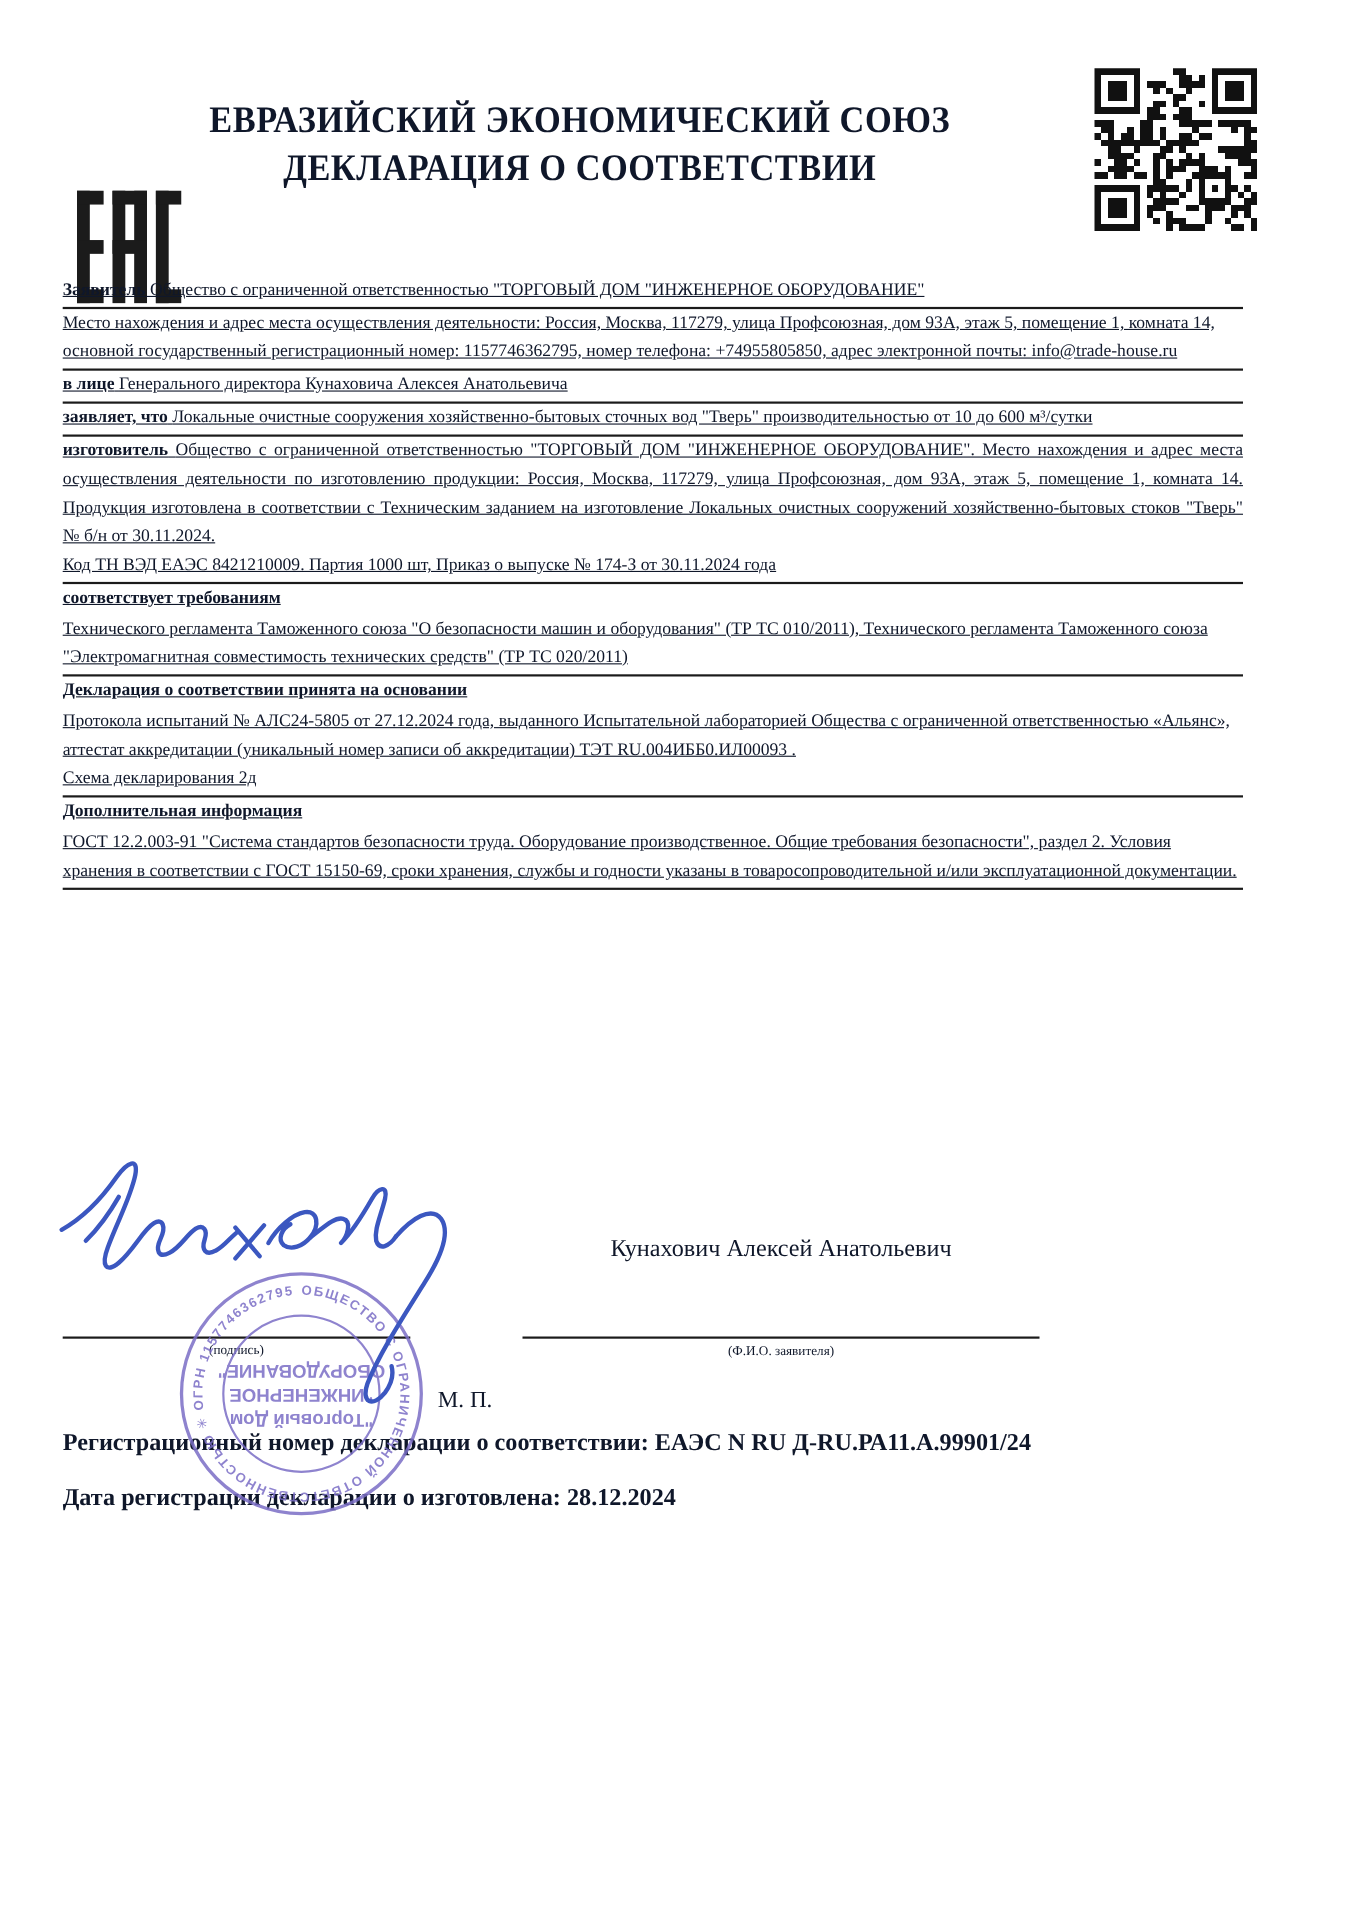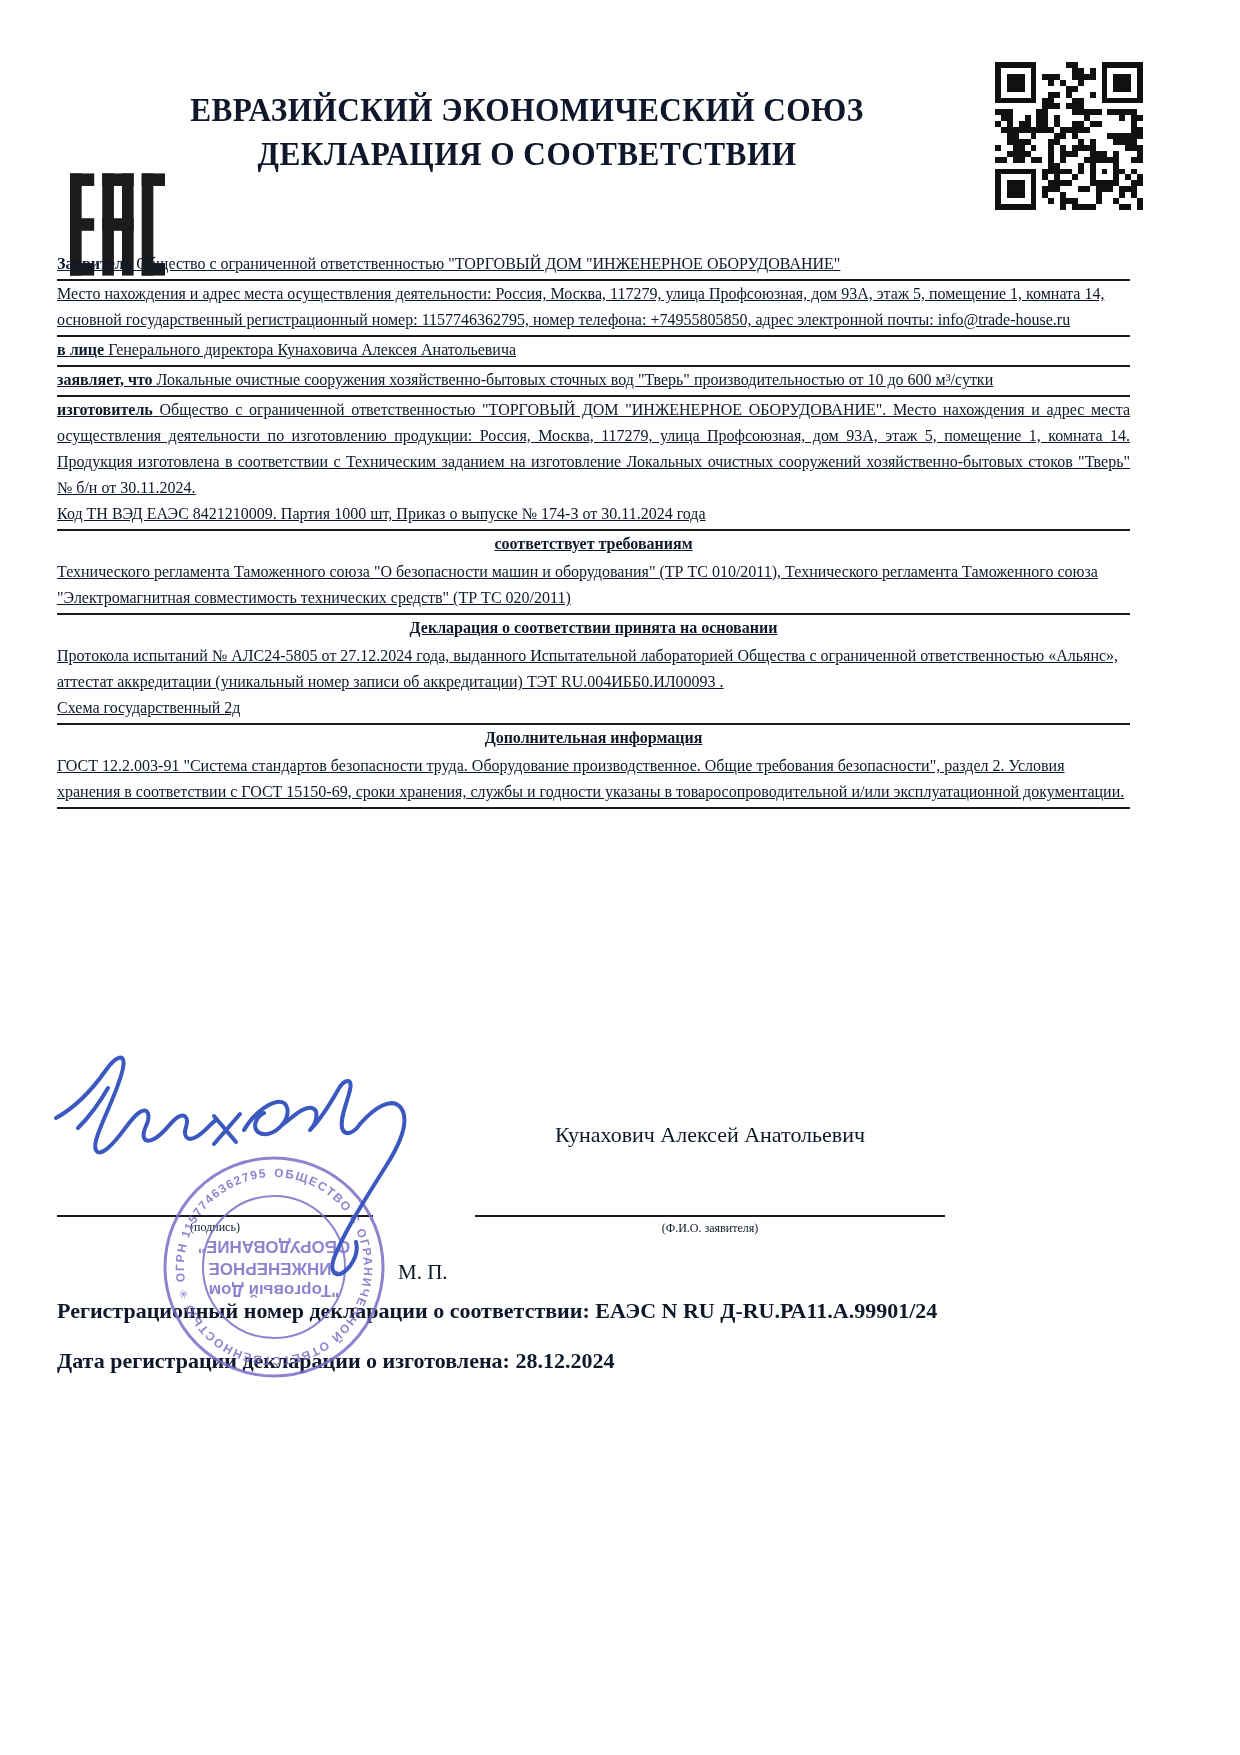--- a/index.html
+++ b/index.html
@@ -10,21 +10,21 @@
   .title-line{font-weight:bold;font-size:34px;line-height:44px;letter-spacing:.5px;
               transform:scaleX(.92);transform-origin:center;white-space:nowrap;}
   .eac-logo{position:absolute;left:70px;top:168px;}
   .qr{position:absolute;left:995px;top:62px;}
   
   .content{position:absolute;left:57px;top:251px;width:1073px;font-size:16px;line-height:26px;text-decoration:underline;}
   .sec{margin:0;}
   .rule{border-bottom:2px solid #1b1b1b;padding-bottom:2px;}
   .sec b{font-weight:bold;}
   .just{text-align:justify;}
-  .headline{font-weight:bold;text-align:center;}
+  .headline{font-weight:bold;}
   .gap-after{margin-bottom:2px;}
   
   .sigline{position:absolute;border-top:2px solid #1b1b1b;height:0;}
   .sigcap{position:absolute;font-size:12px;text-align:center;}
   .mp{position:absolute;font-size:21px;}
   .fio-name{position:absolute;font-size:22px;text-align:center;}
   .regline{position:absolute;left:57px;font-size:22px;font-weight:bold;white-space:nowrap;}
   .signature-svg{position:absolute;left:48px;top:1032px;z-index:3;pointer-events:none;}
   .stamp-svg{position:absolute;left:161px;top:1154px;z-index:2;opacity:.85;pointer-events:none;}
   .stamp-inner-text{font-family:"Liberation Sans","DejaVu Sans",sans-serif;font-weight:bold;}
@@ -78,21 +78,21 @@
     <p class="sec rule"><b>Заявитель</b> <span>Общество с ограниченной ответственностью "ТОРГОВЫЙ ДОМ "ИНЖЕНЕРНОЕ ОБОРУДОВАНИЕ"</span></p>
     <p class="sec rule"><span>Место нахождения и адрес места осуществления деятельности: Россия, Москва, 117279, улица Профсоюзная, дом 93А, этаж 5, помещение 1, комната 14, основной государственный регистрационный номер: 1157746362795, номер телефона: +74955805850, адрес электронной почты: info@trade-house.ru</span></p>
     <p class="sec rule"><b>в лице</b> <span>Генерального директора Кунаховича Алексея Анатольевича</span></p>
     <p class="sec rule"><b>заявляет, что</b> <span>Локальные очистные сооружения хозяйственно-бытовых сточных вод "Тверь" производительностью от 10 до 600 м³/сутки</span></p>
     <p class="sec just"><b>изготовитель</b> <span>Общество с ограниченной ответственностью "ТОРГОВЫЙ ДОМ "ИНЖЕНЕРНОЕ ОБОРУДОВАНИЕ". Место нахождения и адрес места осуществления деятельности по изготовлению продукции: Россия, Москва, 117279, улица Профсоюзная, дом 93А, этаж 5, помещение 1, комната 14. Продукция изготовлена в соответствии с Техническим заданием на изготовление Локальных очистных сооружений хозяйственно-бытовых стоков "Тверь" № б/н от 30.11.2024.</span></p>
     <p class="sec rule"><span>Код ТН ВЭД ЕАЭС 8421210009. Партия 1000 шт, Приказ о выпуске № 174-З от 30.11.2024 года</span></p>
     <p class="sec headline gap-after">соответствует требованиям</p>
     <p class="sec rule">Технического регламента Таможенного союза "О безопасности машин и оборудования" (ТР ТС 010/2011), Технического регламента Таможенного союза "Электромагнитная совместимость технических средств" (ТР ТС 020/2011)</p>
     <p class="sec headline gap-after">Декларация о соответствии принята на основании</p>
     <p class="sec">Протокола испытаний № АЛС24-5805 от 27.12.2024 года, выданного Испытательной лабораторией Общества с ограниченной ответственностью «Альянс», аттестат аккредитации (уникальный номер записи об аккредитации)  ТЭТ RU.004ИББ0.ИЛ00093 .</p>
-    <p class="sec rule">Схема государственный 2д</p>
+    <p class="sec rule">Схема декларирования 2д</p>
     <p class="sec headline gap-after">Дополнительная информация</p>
     <p class="sec rule">ГОСТ 12.2.003-91 "Система стандартов безопасности труда. Оборудование производственное. Общие требования безопасности", раздел 2. Условия хранения в соответствии с ГОСТ 15150-69, сроки хранения, службы и годности указаны в товаросопроводительной и/или эксплуатационной документации.</p>
   </div>
 
   <svg class="signature-svg" width="470" height="270" viewBox="0 0 470 270" xmlns="http://www.w3.org/2000/svg">
     <g fill="none" stroke="#3b57c0" stroke-width="4" stroke-linecap="round" stroke-linejoin="round">
       <path d="M8 86 C26 76 44 58 58 38 C68 24 78 20 75 36 C71 56 58 80 50 102 C44 118 48 126 60 116 C74 104 82 86 92 80 C100 75 103 83 98 94 C93 105 96 112 106 107 C116 102 122 90 130 85 C137 81 141 86 138 95 C135 104 139 110 148 105 C156 101 162 92 168 88"></path>
       <path d="M166 84 L188 110"></path>
       <path d="M192 82 L166 112"></path>
       <path d="M196 98 C204 84 218 72 229 70 C241 68 243 82 234 93 C227 101 217 105 210 100 C204 95 208 85 216 81"></path>

